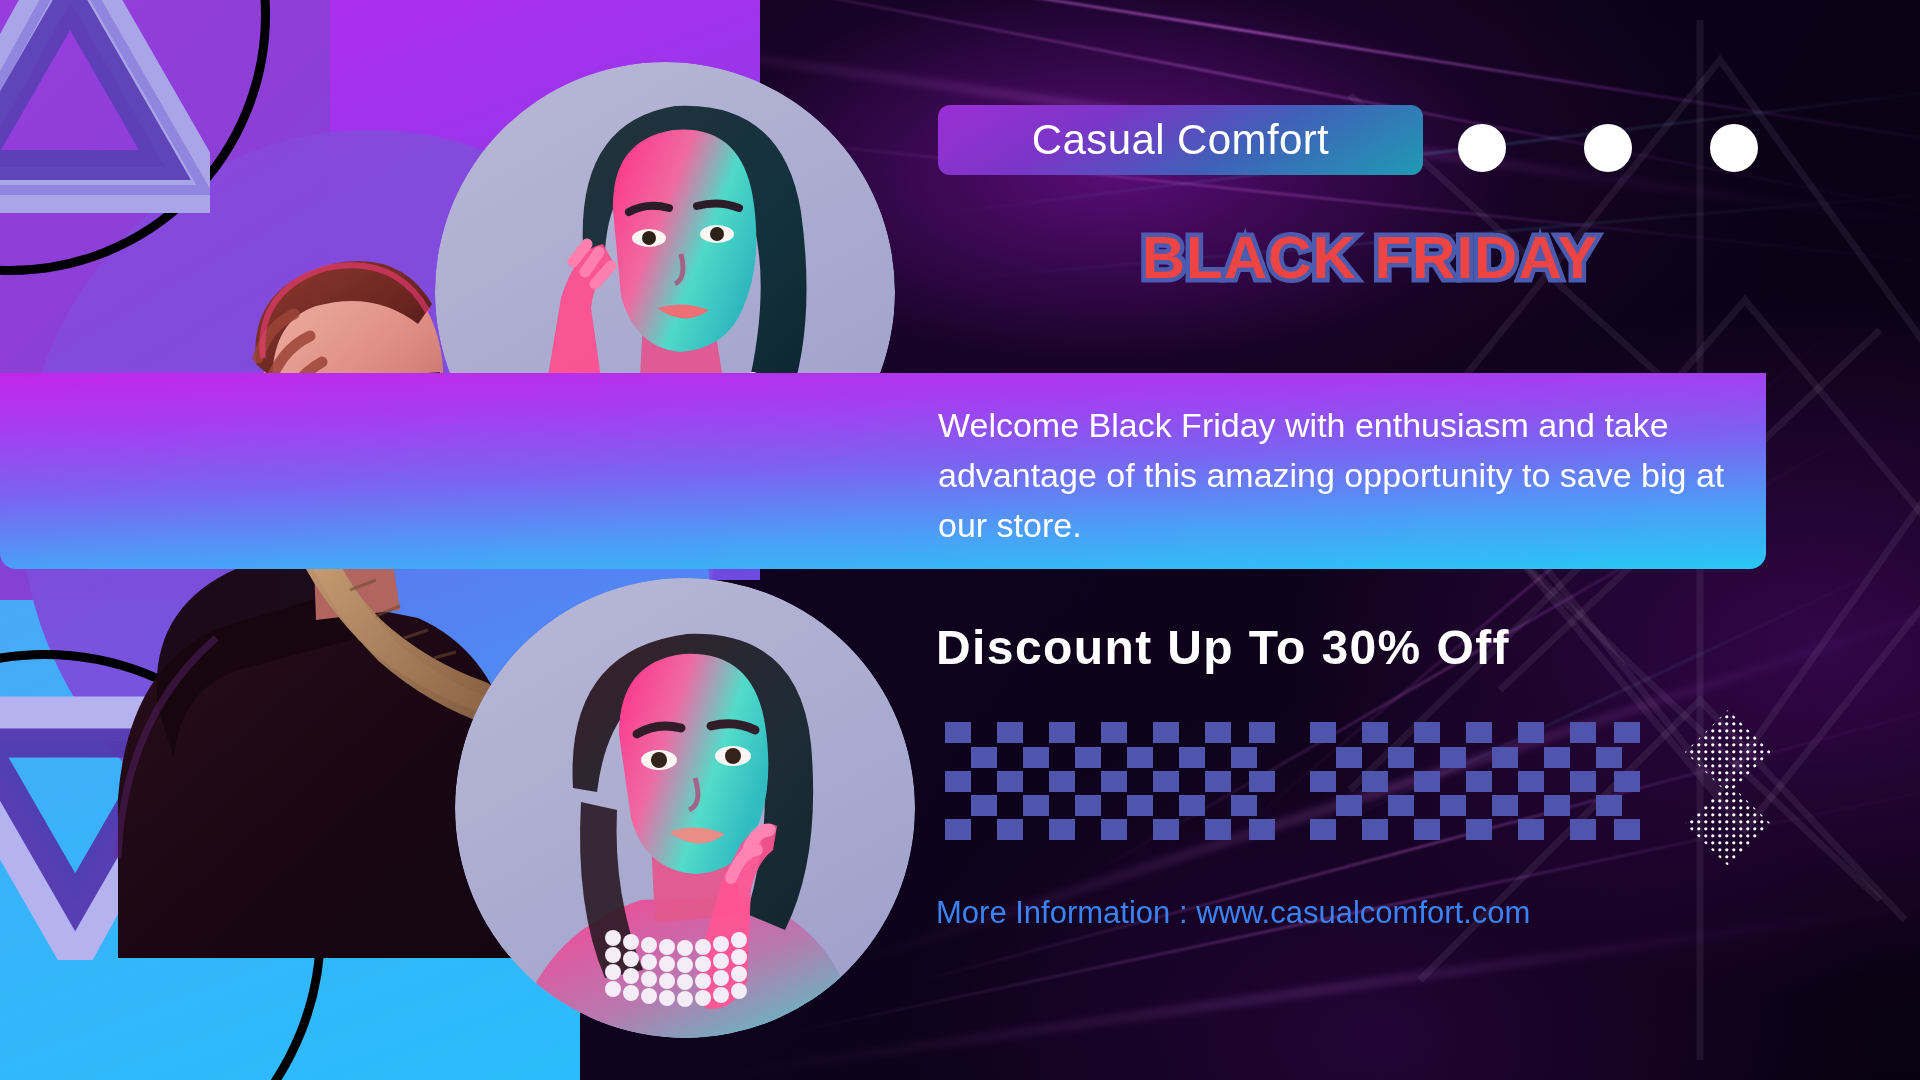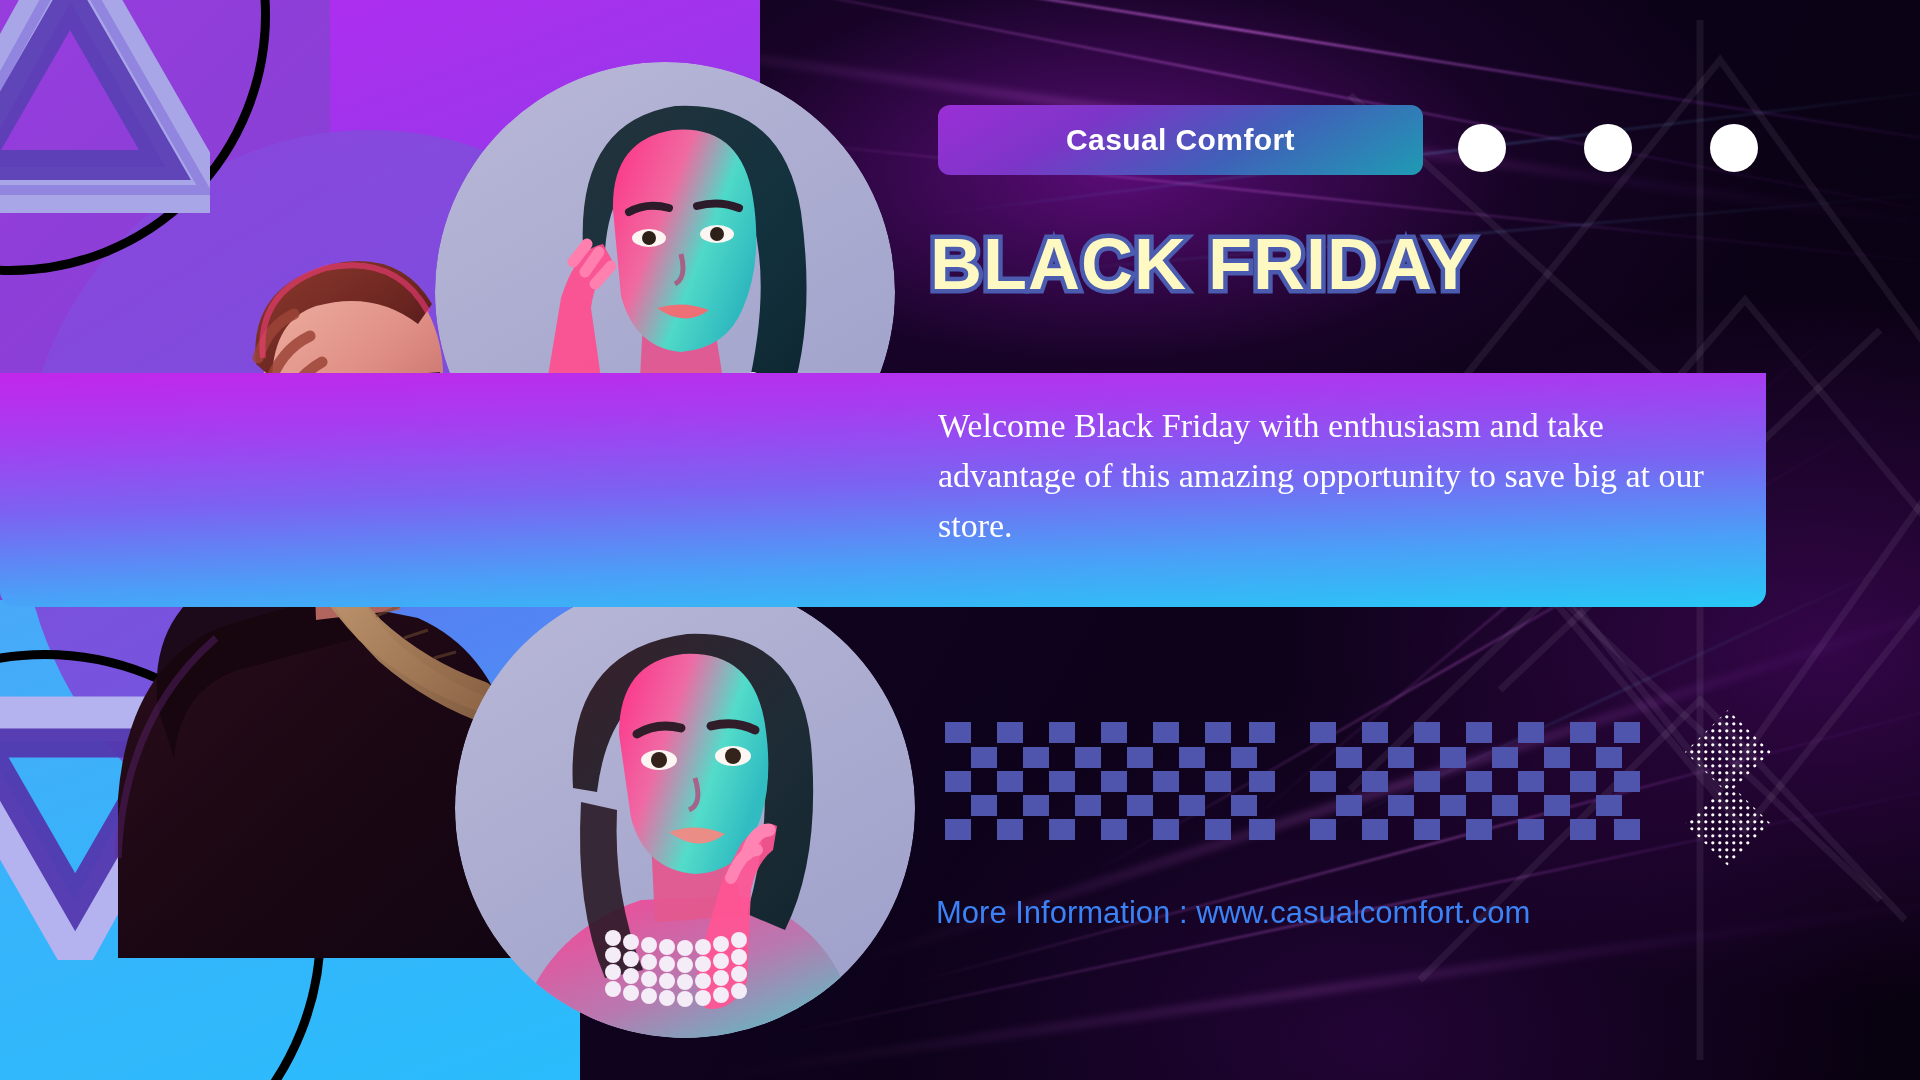--- a/index.html
+++ b/index.html
@@ -76,39 +76,39 @@
   .ph1 { left:435px; top:62px;  width:460px; height:460px; }
   .ph2 { left:455px; top:578px; width:460px; height:460px; }
 
   
   .badge {
     position:absolute; left:938px; top:105px; width:485px; height:70px;
     border-radius:12px;
     background:linear-gradient(150deg,#9b2fd6 0%,#7d35c8 30%,#4060b8 62%,#1f9bb4 100%);
     display:flex; align-items:center; justify-content:center;
   }
-  .badge span { color:#fff; font-size:30px; letter-spacing:.4px;font-weight:bold; }
+  .badge span { color:#fff; font-size:42px; letter-spacing:.4px; }
 
   .dots { position:absolute; left:1458px; top:124px; display:flex; gap:78px; }
   .dot { width:48px; height:48px; border-radius:50%; background:#fff; }
 
   .headline {
     position:absolute; left:930px; top:228px; width:880px;
-    font-size:72px; font-weight:bold; letter-spacing:1px;
-    color:#fef9c3; line-height:1; white-space:nowrap;
+    font-size:60px; font-weight:bold; letter-spacing:1px;
+    color:#ef4444; line-height:1; white-space:nowrap;
     -webkit-text-stroke:9px #4a5bb0;
     paint-order:stroke fill;
+    text-align:center;
   }
 
   .body-panel {
-    position:absolute; left:0px; top:373px; width:1766px; height:234px;
+    position:absolute; left:0px; top:373px; width:1766px; height:196px;
     border-radius:0 0 16px 16px;
     background:linear-gradient(178deg,#c226ea 0%,#a63df0 22%,#7b63f2 48%,#4aa0f7 76%,#27c8f6 100%);
     overflow:hidden;
-    font-family:Liberation Serif, serif;
   }
   .body-panel p {
     position:absolute; left:938px; top:28px; width:800px;
     color:#fff; font-size:34px; line-height:1.47;
   }
 
   .discount {
     position:absolute; left:936px; top:620px;
     font-size:48px; font-weight:bold; color:#fff; letter-spacing:1.4px;
     white-space:nowrap;
@@ -382,20 +382,21 @@
     <div class="dot"></div>
     <div class="dot"></div>
   </div>
 
   <div class="headline">BLACK FRIDAY</div>
 
   <div class="body-panel">
     <p>Welcome Black Friday with enthusiasm and take advantage of this amazing opportunity to save big at our store.</p>
   </div>
 
+  <div class="discount">Discount Up To 30% Off</div>
 
   <svg class="checker c1" width="330" height="118">
     <g fill="#4f54ad">
       <rect x="0" y="0" width="26" height="21"></rect>
         <rect x="52" y="0" width="26" height="21"></rect>
       <rect x="104" y="0" width="26" height="21"></rect>
         <rect x="156" y="0" width="26" height="21"></rect>
       <rect x="208" y="0" width="26" height="21"></rect>
         <rect x="260" y="0" width="26" height="21"></rect>
       <rect x="304" y="0" width="26" height="21"></rect>

